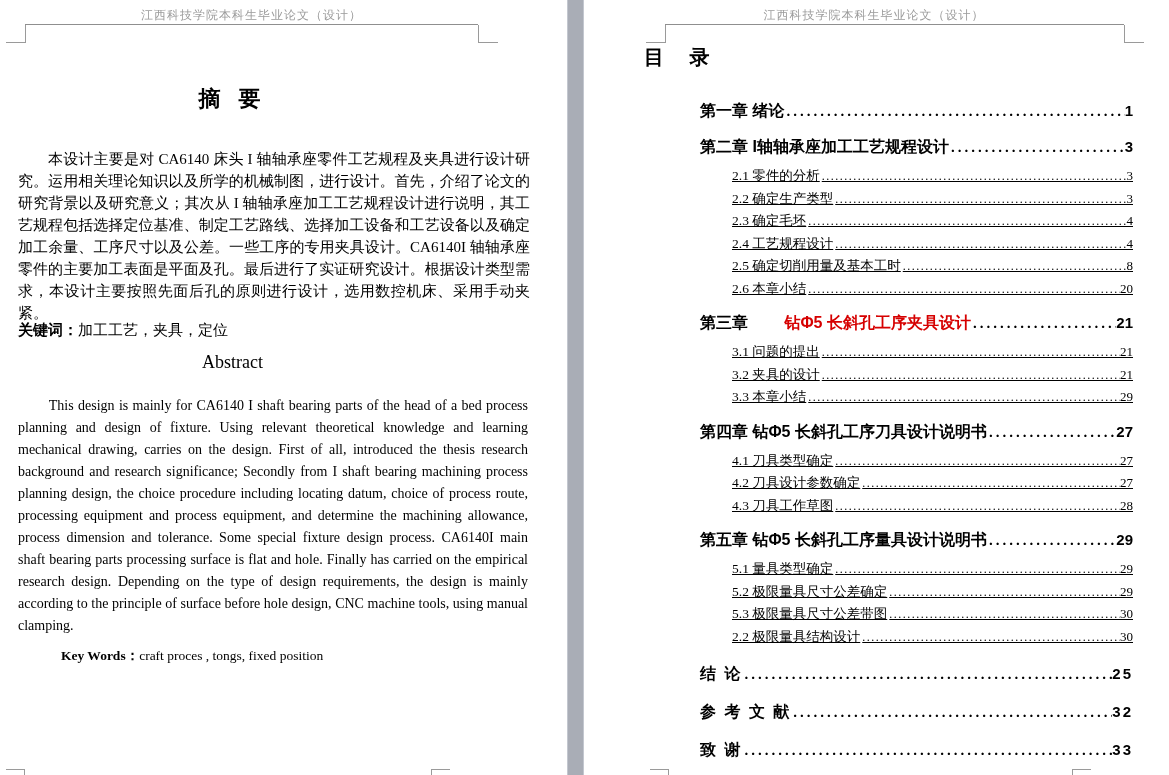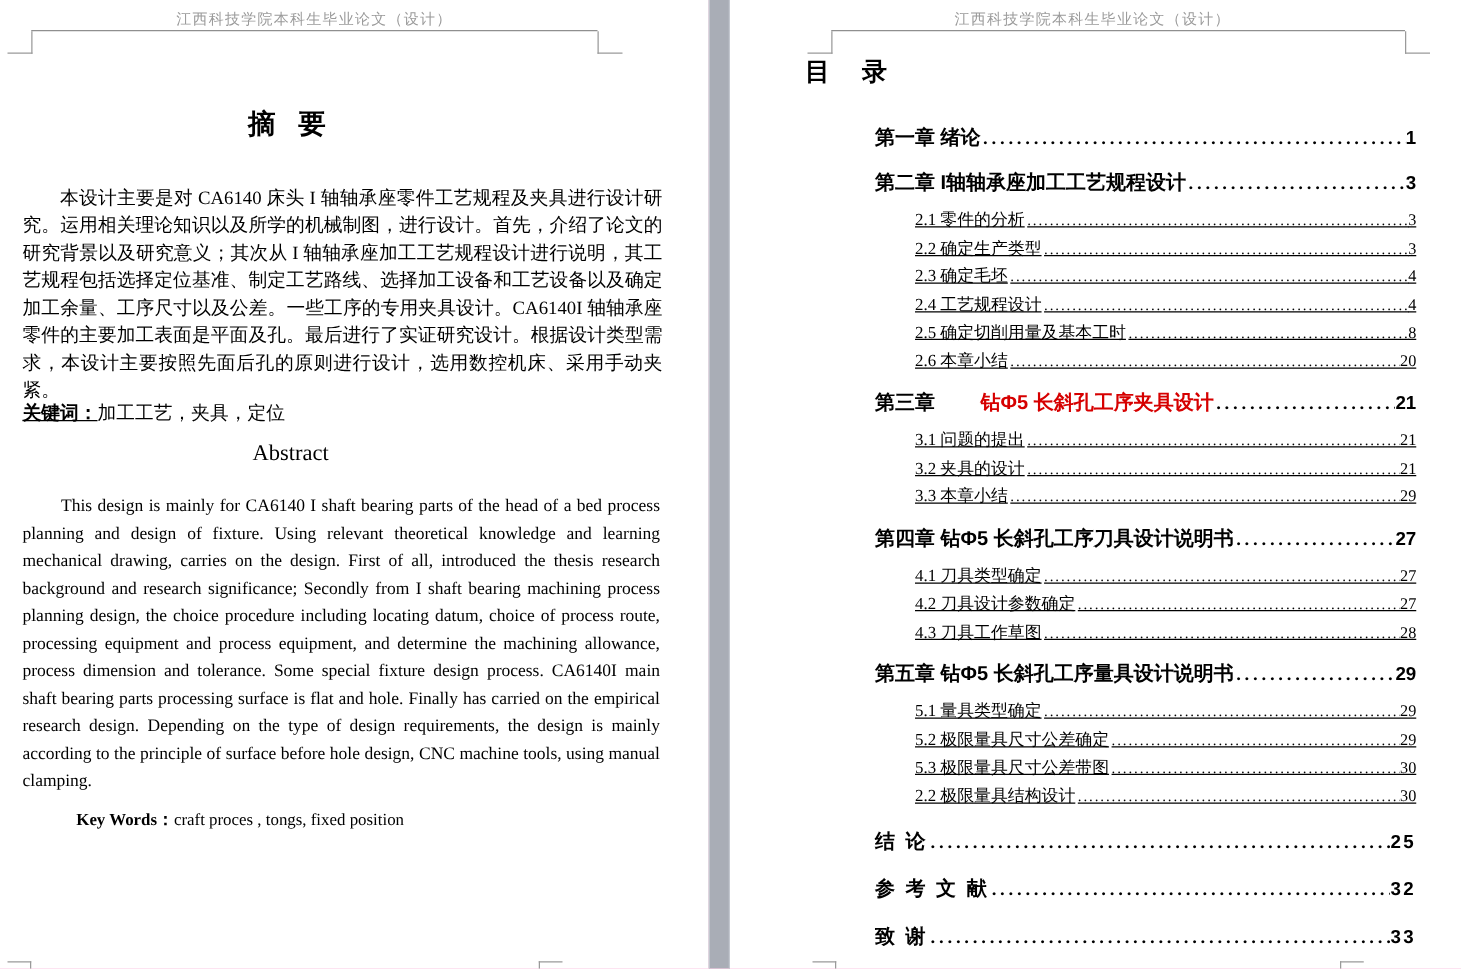--- a/index.html
+++ b/index.html
@@ -1,16 +1,16 @@
 <!DOCTYPE html>
 <html><head>
 <meta charset="utf-8">
 <style>
   html,body { margin:0; padding:0; background:#ffffff; }
-  .canvas { position:relative; width:1169px; height:775px; background:#f9a8d4; overflow:hidden;
+  .canvas { position:relative; width:1169px; height:775px; background:#84cc16; overflow:hidden;
             font-family:"Liberation Serif", serif; color:#000; }
 
   .page { position:absolute; top:0; height:775px; background:#fff; }
   .page-left  { left:0;    width:567px; }
   .page-right { left:584px; width:585px; }
 
   .divider { position:absolute; top:0; left:567px; width:17px; height:775px;
              background:#a9adb6; border-left:1px solid #c3c7cf; border-right:1px solid #c3c7cf;
              box-sizing:border-box; }
 
@@ -38,21 +38,21 @@
   .page-left  .m-br { left:431px; }
   .page-right .m-br { left:488px; }
 
   
   .cn-title { position:absolute; top:84px; left:-35px; width:535px; text-align:center;
               font-size:22px; font-weight:bold; letter-spacing:6px;
               font-family:"Liberation Sans", sans-serif; }
   .cn-abstract { position:absolute; top:133px; left:18px; width:512px;
                  font-size:15px; line-height:22px; text-align:justify; text-indent:2em; }
   .keywords { position:absolute; top:306px; left:18px; font-size:15px; }
-  .keywords .lbl { font-weight:bold; font-family:"Liberation Sans", sans-serif;text-decoration:underline; }
+  .keywords .lbl { font-weight:bold; font-family:"Liberation Sans", sans-serif; }
   .en-title { position:absolute; top:352px; left:-35px; width:535px; text-align:center; font-size:18px; }
   .en-abstract { position:absolute; top:381px; left:18px; width:510px;
                  font-size:14px; line-height:22px; text-align:justify; text-indent:2.2em; }
   .keywords-en { position:absolute; top:633px; left:44px; font-size:13.5px;margin-left:17px; }
   .keywords-en .lbl { font-weight:bold; }
 
   
   .toc-title { position:absolute; top:44px; left:60px; width:460px; 
                font-size:20px; font-weight:bold; letter-spacing:10px;
                font-family:"Liberation Sans", sans-serif; }

